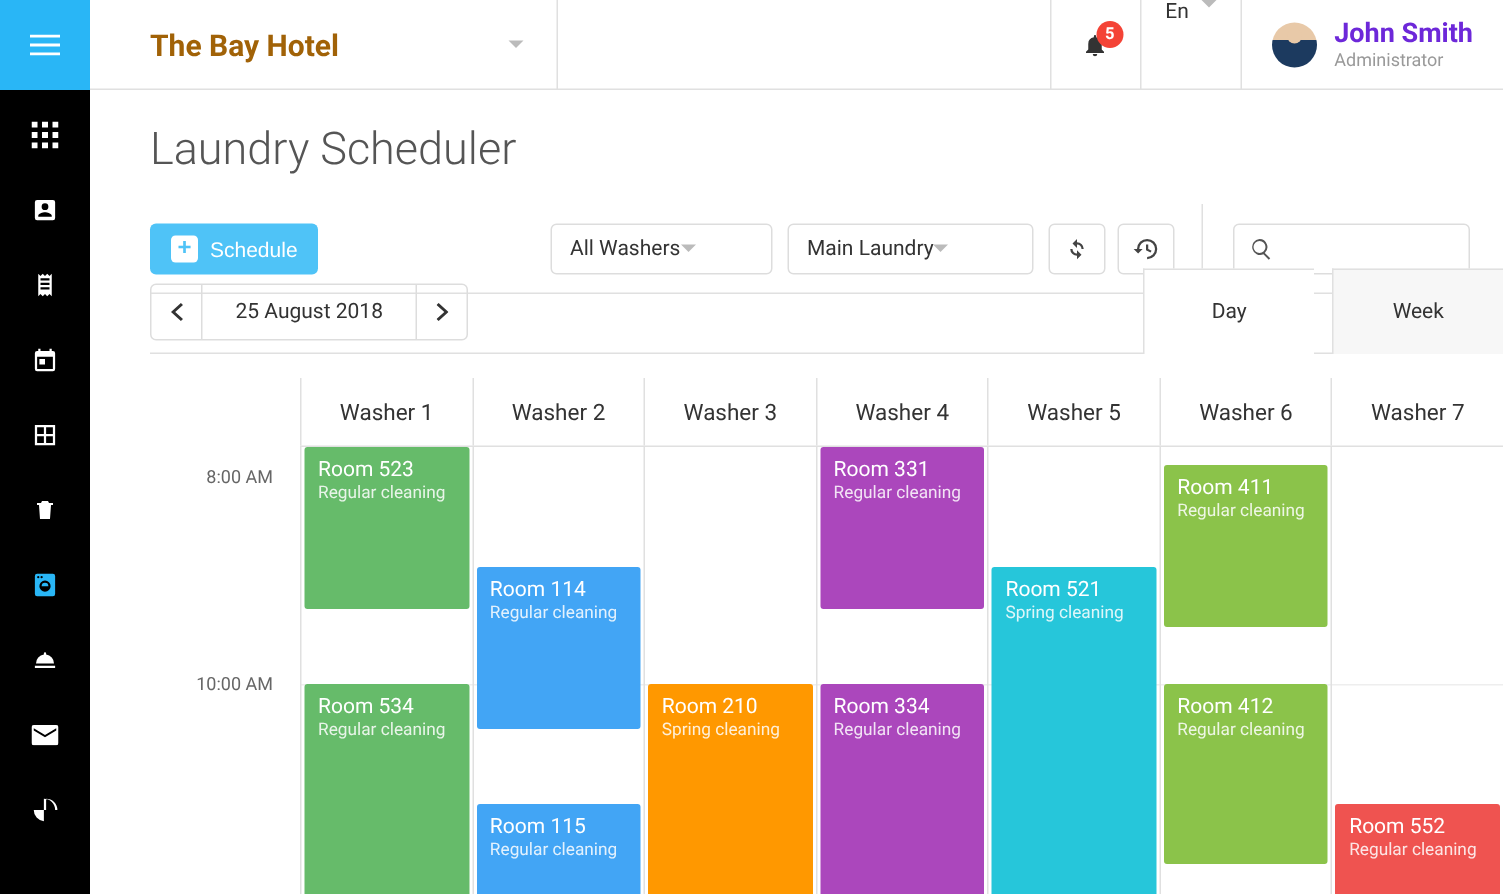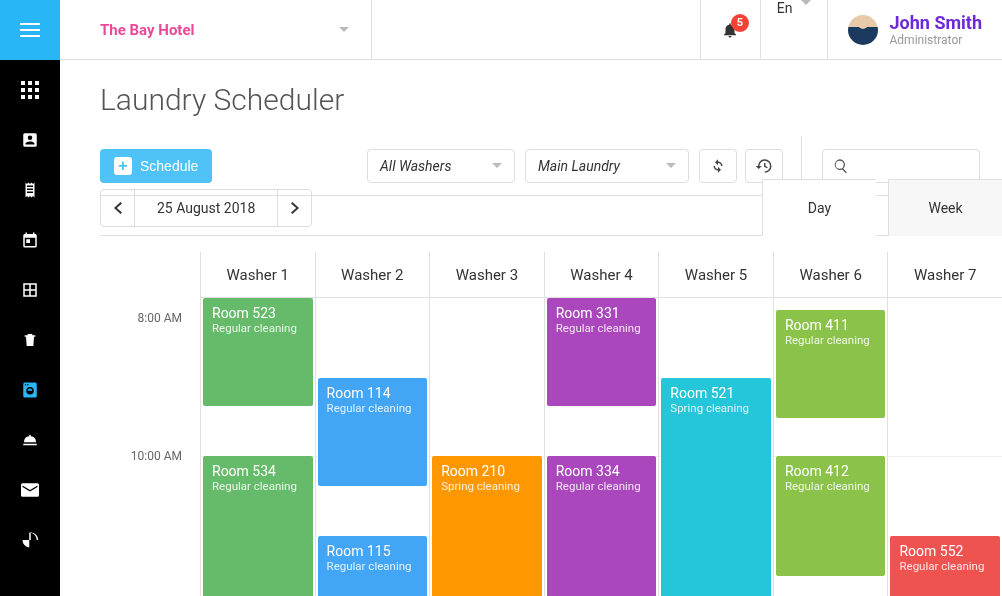--- a/index.html
+++ b/index.html
@@ -8,41 +8,41 @@
 .sidebar { position: absolute; left: 0; top: 0; width: 60px; height: 596px; background: #000; }
 .sidebar .hamburger { width: 60px; height: 60px; background: #29b6f6; display: flex; align-items: center; justify-content: center; cursor: pointer; }
 .sidebar .hamburger svg { fill: #fff; }
 .sidebar .navicons { display: flex; flex-direction: column; align-items: center; padding-top: 18px; gap: 26px; }
 .sidebar .navicons .nav-item { width: 24px; height: 24px; display: flex; align-items: center; justify-content: center; cursor: pointer; }
 .sidebar .navicons svg { fill: #fff; }
 .sidebar .navicons .active svg { fill: #29b6f6; }
 
 .topbar { position: absolute; left: 60px; top: 0; right: 0; height: 60px; border-bottom: 1px solid #e0e0e0; display: flex; align-items: center; }
 .hotel-select { flex: 0 0 312px; height: 60px; border-right: 1px solid #e0e0e0; display: flex; align-items: center; padding: 0 22px 0 40px; cursor: pointer; justify-content: space-between; }
-.hotel-select .name { font-weight: 700; font-size: 15px; color: #ec4899; }
+.hotel-select .name { font-weight: 700; font-size: 20px; color: #a16207; }
 .caret-down { width: 0; height: 0; border-left: 5px solid transparent; border-right: 5px solid transparent; border-top: 5px solid #bbb; }
 .topbar .spacer { flex: 1; }
 .topbar .bell { width: 60px; height: 60px; border-left: 1px solid #e0e0e0; display: flex; align-items: center; justify-content: center; position: relative; cursor: pointer; }
 .topbar .bell .badge { position: absolute; top: 14px; left: 30px; background: #f44336; color: #fff; border-radius: 9px; min-width: 18px; height: 18px; font-size: 11px; font-weight: 700; display: flex; align-items: center; justify-content: center; padding: 0 4px; }
 .topbar .lang { height: 60px; border-left: 1px solid #e0e0e0; display: flex; gap: 8px; padding: 0 16px; cursor: pointer; font-size: 14px; color: #333; }
 .topbar .user { height: 60px; border-left: 1px solid #e0e0e0; display: flex; align-items: center; gap: 12px; padding: 0 20px; cursor: pointer; }
 .avatar { width: 30px; height: 30px; border-radius: 50%; background: linear-gradient(#e8c9a8 40%, #1c3a5f 40%); display: flex; align-items: center; justify-content: center; }
 .avatar::before { content: ""; width: 10px; height: 10px; border-radius: 50%; background: #e8c9a8; position: relative; top: -6px; }
 .user .meta { display: flex; flex-direction: column; line-height: 1.2; }
 .user .name { font-weight: 700; font-size: 18px; color: #6d28d9; }
 .user .role { font-size: 12px; color: #999; }
 
 .content { position: absolute; left: 60px; top: 60px; right: 0; bottom: 0; }
 .page-title { font-size: 30px; font-weight: 300; color: #555; padding: 22px 0 0 40px; }
 
 .toolbar { position: absolute; left: 40px; right: 0; top: 76px; height: 60px; display: flex; align-items: center; border-bottom: 1px solid #e0e0e0; padding-right: 22px; }
 .btn-schedule { background: #4fc3f7; color: #fff; border: none; border-radius: 4px; height: 34px; display: flex; align-items: center; gap: 8px; padding: 0 14px; font-size: 14px; cursor: pointer; }
 .btn-schedule .plus { background: #fff; color: #4fc3f7; width: 18px; height: 18px; border-radius: 3px; display: flex; align-items: center; justify-content: center; font-weight: 700; font-size: 16px; line-height: 1; }
 .toolbar .tspacer { flex: 1; }
-.select-box { border: 1px solid #ddd; border-radius: 4px; height: 34px; display: flex; align-items: center; justify-content: space-between; padding: 0 12px; font-size: 14px; color: #333; cursor: pointer; margin-right: 10px; font-style: italic; }
+.select-box { border: 1px solid #ddd; border-radius: 4px; height: 34px; display: flex; align-items: center; justify-content: flex-start; padding: 0 12px; font-size: 14px; color: #333; cursor: pointer; margin-right: 10px; }
 .select-box.w1 { width: 148px; }
 .select-box.w2 { width: 164px; }
 .icon-btn { border: 1px solid #ddd; border-radius: 4px; width: 38px; height: 34px; display: flex; align-items: center; justify-content: center; cursor: pointer; margin-right: 8px; }
 .icon-btn svg { fill: #444; }
 .toolbar .divider { width: 1px; height: 60px; background: #e0e0e0; margin: 0 20px 0 10px; }
 .search-box { border: 1px solid #ddd; border-radius: 4px; height: 34px; width: 158px; display: flex; align-items: center; padding: 0 10px; cursor: text; }
 .search-box svg { fill: #555; }
 
 .daterow { position: absolute; left: 40px; right: 0; top: 120px; height: 56px; display: flex; align-items: center; border-bottom: 1px solid #e0e0e0; }
 .date-nav { border: 1px solid #ddd; border-radius: 4px; height: 38px; display: flex; align-items: center; overflow: hidden; }

